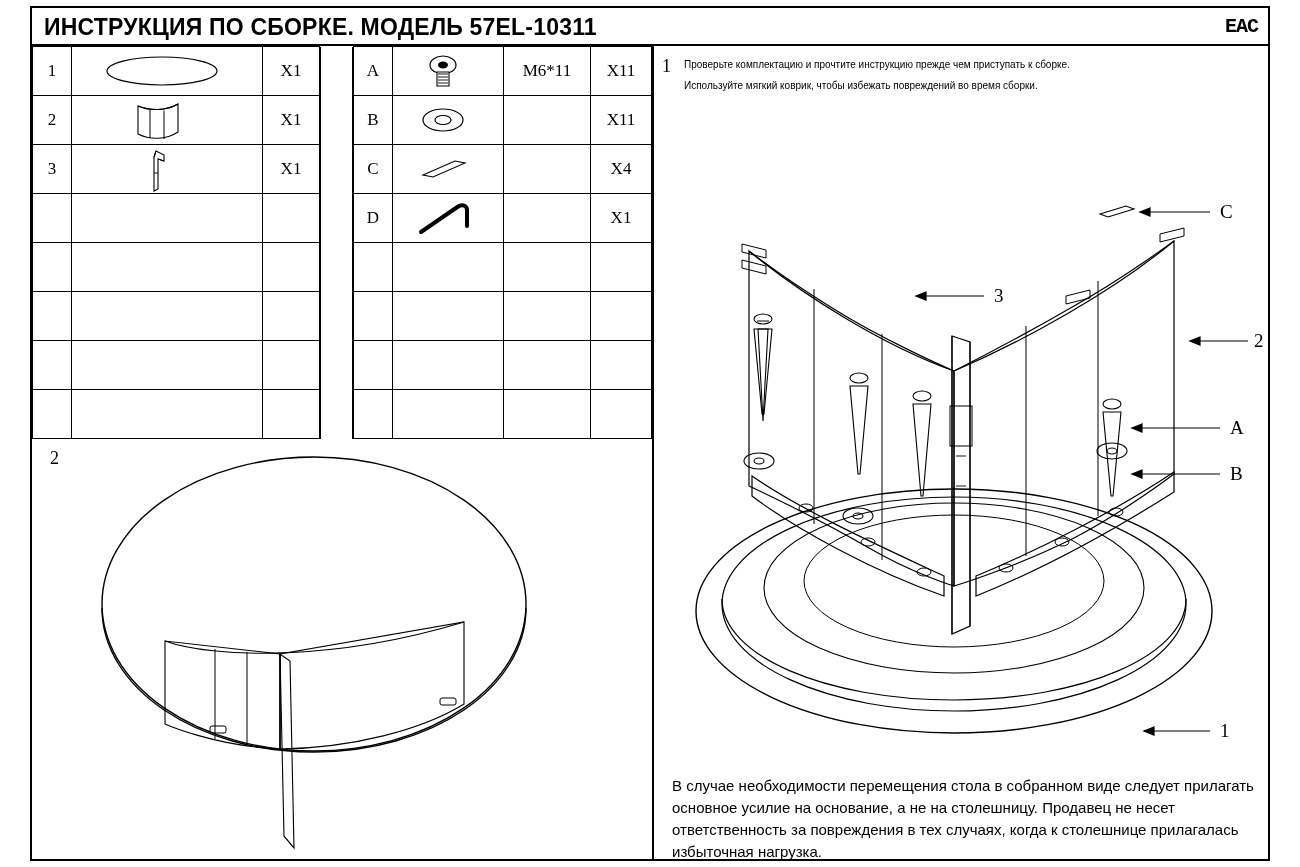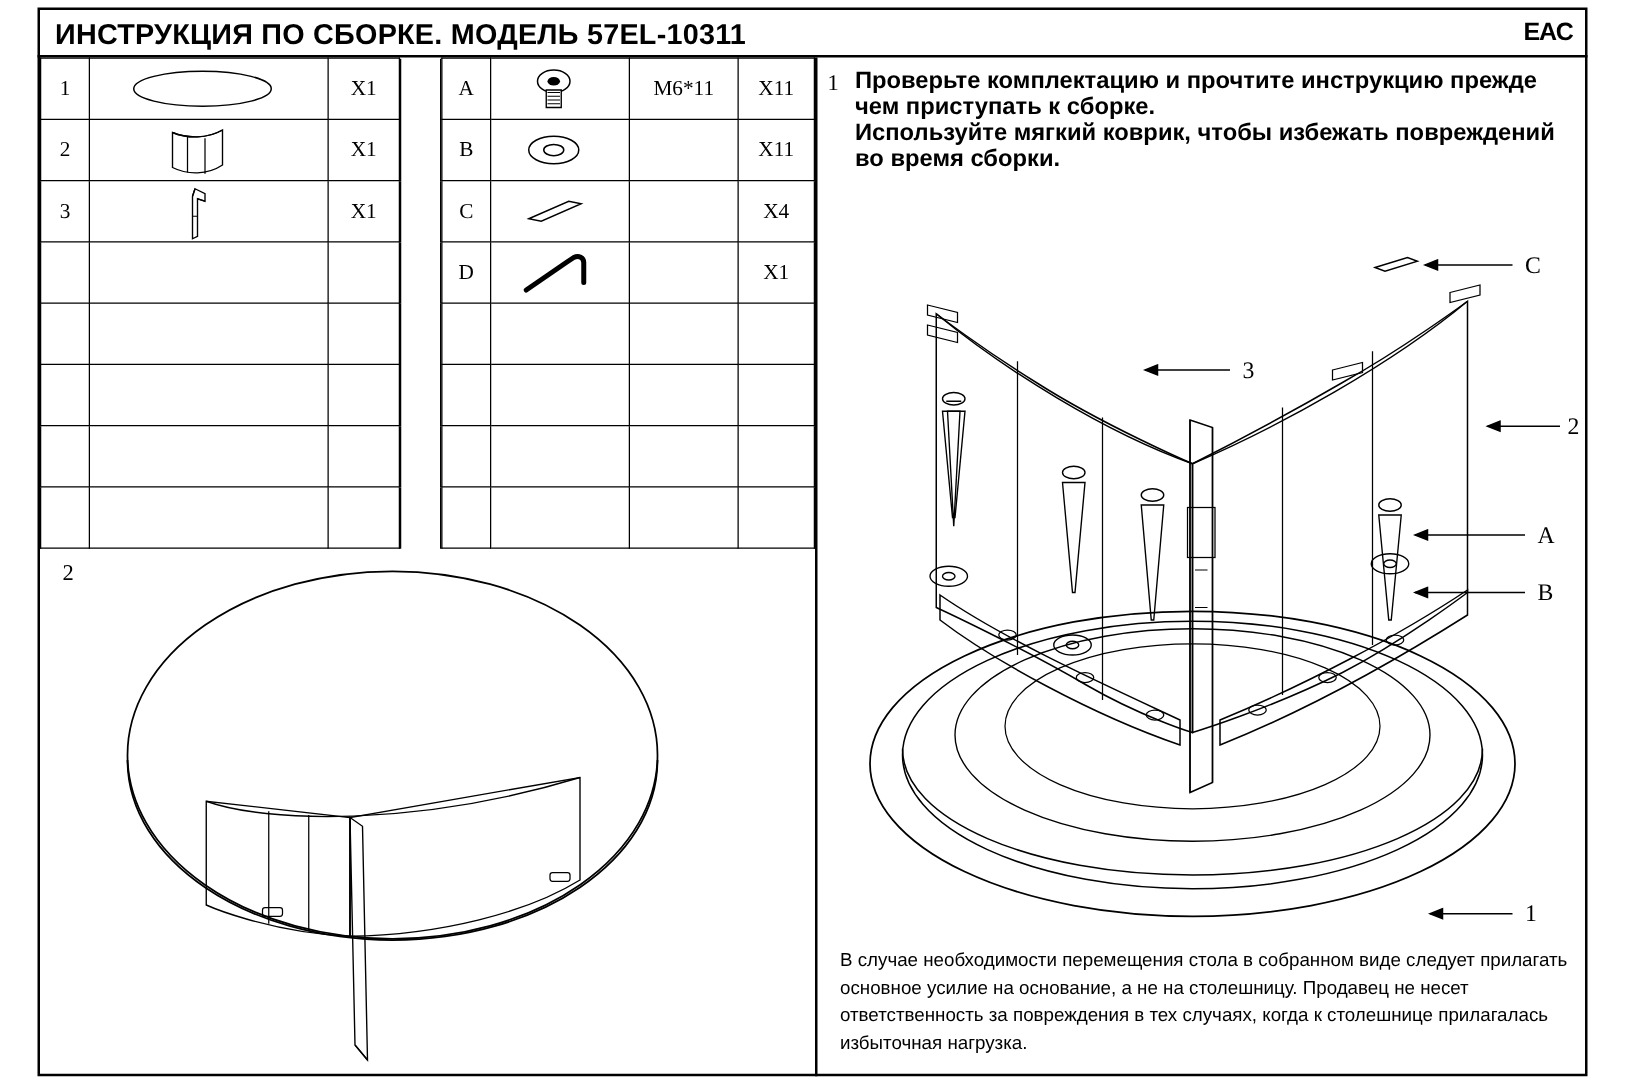--- a/index.html
+++ b/index.html
@@ -1,21 +1,21 @@
 <!DOCTYPE html>
 <html><head>
 <meta charset="utf-8">
 <style>
   html,body{margin:0;padding:0;background:#ffffff;}
   body{font-family:"Liberation Sans", sans-serif;color:#000;}
   .page{position:relative;width:1300px;height:867px;box-sizing:border-box;padding-left:16px;}
   .frame{position:absolute;left:30px;top:6px;width:1240px;height:855px;border:2px solid #000;box-sizing:border-box;}
   .titlebar{position:absolute;left:30px;top:6px;width:1240px;height:40px;border-bottom:2px solid #000;box-sizing:border-box;}
   .title{position:absolute;left:14px;top:8px;font-size:23px;font-weight:bold;letter-spacing:.2px;}
-  .eac{position:absolute;right:12px;top:9px;font-size:20px;font-family:Liberation Sans, sans-serif;font-weight:bold;letter-spacing:-1px;}
+  .eac{position:absolute;right:12px;top:9px;font-size:20px;font-family:Liberation Mono, monospace;font-weight:bold;letter-spacing:-1px;}
   .vsplit{position:absolute;left:652px;top:46px;width:2px;height:815px;background:#000;}
 
   
   .tbl{position:absolute;left:32px;top:46px;width:620px;height:390px;}
   .tbl table{border-collapse:collapse;width:100%;height:100%;table-layout:fixed;}
   .tbl td{border:1px solid #000;text-align:center;vertical-align:middle;font-family:"Liberation Serif",serif;font-size:17px;height:48px;padding:0;}
   .c-idx{width:38px;}
   .c-pic{width:190px;}
   .c-qty{width:56px;}
   .c-let{width:38px;}
@@ -26,22 +26,22 @@
   .gapcell-inner{width:100%;height:100%;border-left:1px solid #000;border-right:1px solid #000;box-sizing:border-box;}
 
   
   .step2{position:absolute;left:32px;top:436px;width:620px;height:425px;}
   .stepnum{font-family:"Liberation Serif",serif;font-size:18px;}
   .s2num{position:absolute;left:18px;top:12px;}
 
   
   .right{position:absolute;left:654px;top:46px;width:616px;height:815px;}
   .s1num{position:absolute;left:8px;top:10px;font-family:"Liberation Serif",serif;font-size:18px;}
-  .s1text{position:absolute;left:30px;top:8px;width:560px;font-size:19px;line-height:21px;font-weight:bold;}
-  .footnote{position:absolute;left:18px;top:712px;width:588px;font-size:15px;line-height:22px;}
+  .s1text{position:absolute;left:30px;top:8px;width:560px;font-size:10px;line-height:21px;}
+  .footnote{position:absolute;left:18px;top:729px;width:588px;font-size:15px;line-height:22px;}
 
   svg{display:block;}
   .lbl{font-family:"Liberation Serif",serif;font-size:19px;}
 </style>
 </head>
 <body>
 
 <div class="page">
 
   <div class="frame"></div>

